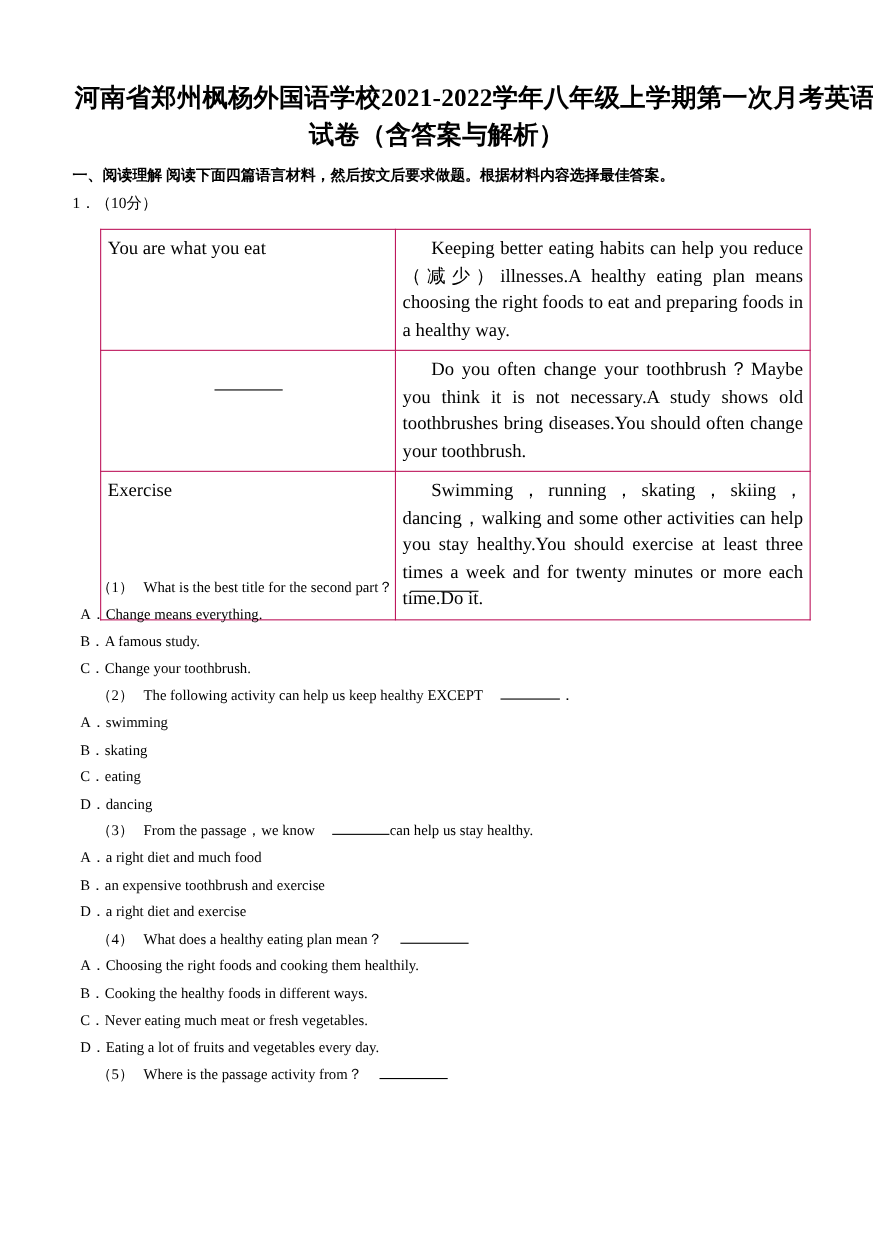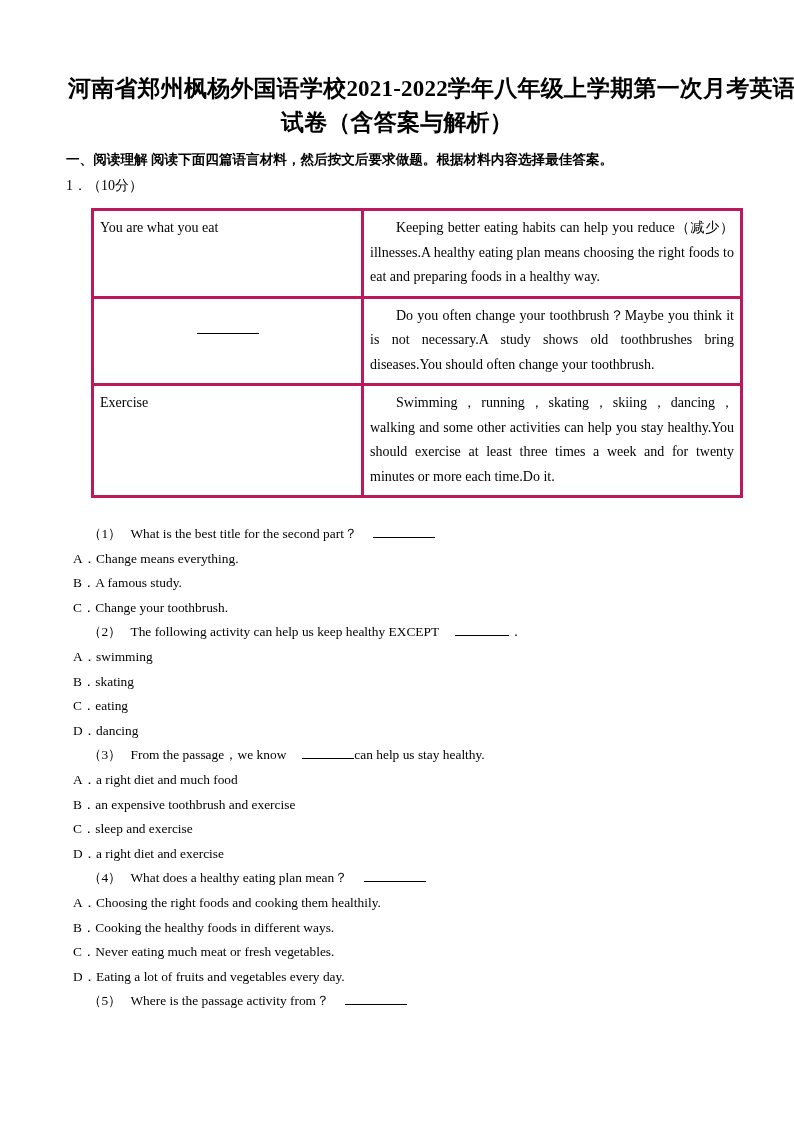--- a/index.html
+++ b/index.html
@@ -63,24 +63,24 @@
   
   .passage-table {
     position: absolute;
     left: 91px;
     top: 208px;
     width: 619px;
     border-collapse: collapse;
     table-layout: fixed;
   }
   .passage-table td {
-    border: 3px solid #be185d;
+    border: 1px solid #be185d;
     vertical-align: top;
     padding: 5px 6px 6px 6px;
-    font-size: 14px;
+    font-size: 17px;
     line-height: 24.5px;
   }
   .passage-table td.left-col {
     width: 255px;
   }
   .passage-table td.right-col {
     width: 364px;
     text-align: justify;
     text-align-last: left;
     text-indent: 26px;
@@ -185,21 +185,20 @@
     <div class="opt">A．swimming</div>
     <div class="opt">B．skating</div>
     <div class="opt">C．eating</div>
     <div class="opt">D．dancing</div>
 
     <div class="q">
       <span>（3）</span><span class="sp"></span><span>From the passage，we know</span><span class="sp-wide"></span><span class="ul-blank tiny"></span><span>can help us stay healthy.</span>
     </div>
     <div class="opt">A．a right diet and much food</div>
     <div class="opt">B．an expensive toothbrush and exercise</div>
-    <div class="opt">C．sleep and exercise</div>
     <div class="opt">D．a right diet and exercise</div>
 
     <div class="q">
       <span>（4）</span><span class="sp"></span><span>What does a healthy eating plan mean？</span><span class="sp-wide"></span><span class="ul-blank"></span><span></span>
     </div>
     <div class="opt">A．Choosing the right foods and cooking them healthily.</div>
     <div class="opt">B．Cooking the healthy foods in different ways.</div>
     <div class="opt">C．Never eating much meat or fresh vegetables.</div>
     <div class="opt">D．Eating a lot of fruits and vegetables every day.</div>
 

